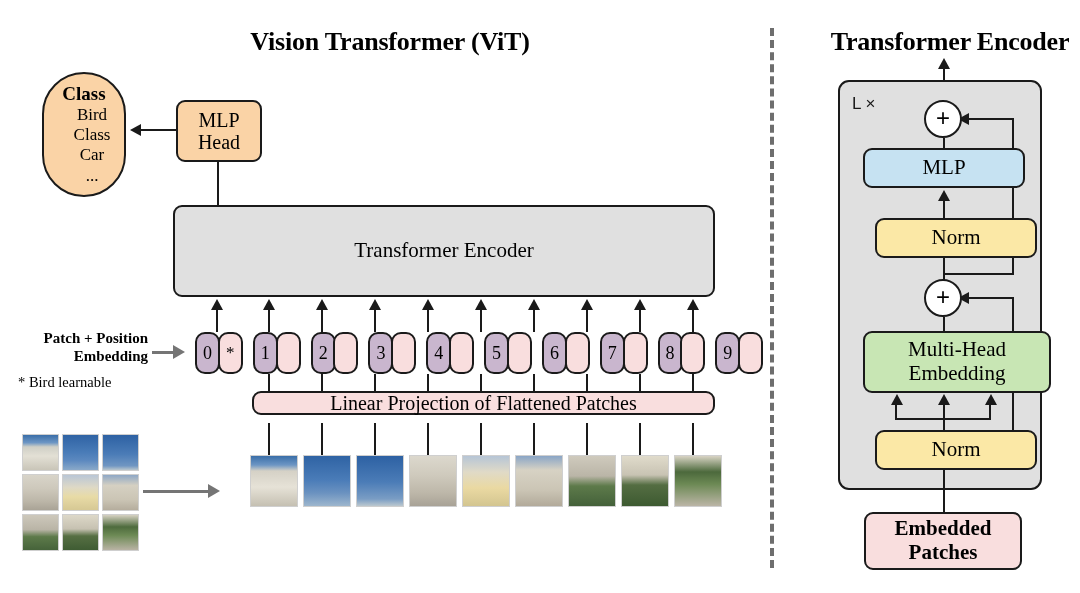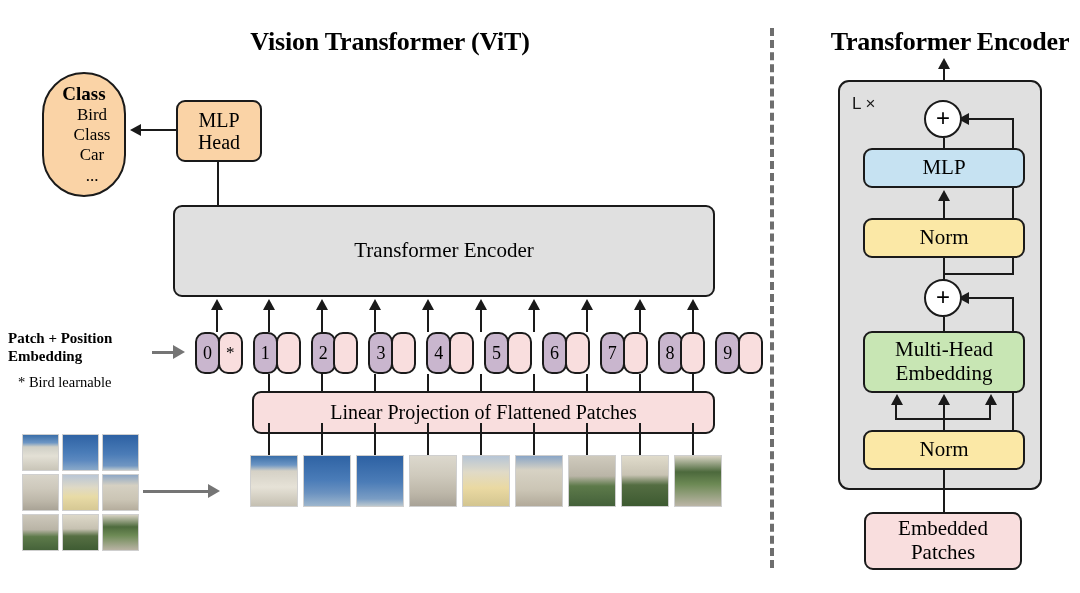--- a/index.html
+++ b/index.html
@@ -38,42 +38,42 @@
     display: flex;
     align-items: center;
     justify-content: center;
     text-align: center;
     line-height: 1.12;
     font-family: "Liberation Serif", serif;
   }
   .box-orange   { background: #fad3a6; }
   .box-gray     { background: #e0e0e0; }
   .box-pink     { background: #f9dede; }
-  .box-yellow   { background: #fbe8a6; }
+  .box-yellow   { background: #fbe8a6; margin-left: 12px; }
   .box-blue     { background: #c6e2f2; }
   .box-green    { background: #c8e6b4; }
 
   .pill {
     border: 2.2px solid #1a1a1a;
     border-radius: 44px;
     background: #fad3a6;
     display: flex;
     flex-direction: column;
     align-items: center;
     justify-content: center;
     line-height: 1.16;
   }
   .pill .cls-head { font-weight: bold; font-size: 19px; }
   .pill .cls-item { font-size: 17px; margin-left: 16px; }
 
   
   .label-bold {
     font-weight: bold;
     font-size: 15px;
-    text-align: left;
+    text-align: right;
     line-height: 1.18;
     white-space: nowrap;
   }
   .label-note {
     font-size: 14.5px;
     line-height: 1.38;
   }
   .mono { font-family: "Liberation Mono", monospace; font-size: 12.5px; }
 
   
@@ -251,21 +251,21 @@
     <div class="abs vline-thin" style="left:321.3px; top:374px; height:18px;"></div>
     <div class="abs vline-thin" style="left:374.3px; top:374px; height:18px;"></div>
     <div class="abs vline-thin" style="left:427.3px; top:374px; height:18px;"></div>
     <div class="abs vline-thin" style="left:480.3px; top:374px; height:18px;"></div>
     <div class="abs vline-thin" style="left:533.3px; top:374px; height:18px;"></div>
     <div class="abs vline-thin" style="left:586.3px; top:374px; height:18px;"></div>
     <div class="abs vline-thin" style="left:639.3px; top:374px; height:18px;"></div>
     <div class="abs vline-thin" style="left:692.3px; top:374px; height:18px;"></div>
   </div>
 
-  <div class="abs box box-pink" style="left:252px; top:391px; width:463px; height:43px; font-size:20px;">
+  <div class="abs box box-pink" style="left:252px; top:391px; width:463px; height:24px; font-size:20px;">
     <span>Linear Projection of Flattened Patches</span>
   </div>
 
   <div class="abs" style="left:0; top:0; width:1080px; height:593px;">
     <div class="abs vline-thin" style="left:268.3px; top:423px; height:32px;"></div>
     <div class="abs vline-thin" style="left:321.3px; top:423px; height:32px;"></div>
     <div class="abs vline-thin" style="left:374.3px; top:423px; height:32px;"></div>
     <div class="abs vline-thin" style="left:427.3px; top:423px; height:32px;"></div>
     <div class="abs vline-thin" style="left:480.3px; top:423px; height:32px;"></div>
     <div class="abs vline-thin" style="left:533.3px; top:423px; height:32px;"></div>
@@ -363,21 +363,21 @@
   <div class="abs hline-thin" style="left:942.8px; top:468px; width:71.4px;"></div>
   <div class="abs hline-thin" style="left:967px; top:297px; width:47px;"></div>
   <div class="abs arrow-left" style="left:958px; top:292px;"></div>
 
   <div class="abs plus" style="left:924px; top:279px; width:38px; height:38px;">
     <span>+</span>
   </div>
 
   <div class="abs vline" style="left:942.8px; top:317px; height:14px;"></div>
 
-  <div class="abs box box-green" style="left:863px; top:331px; width:162px; height:62px; flex-direction:column; font-size:21px;">
+  <div class="abs box box-green" style="left:863px; top:331px; width:188px; height:62px; flex-direction:column; font-size:21px;">
     <div>Multi-Head</div>
     <div>Embedding</div>
   </div>
 
   <div class="abs" style="left:0; top:0; width:1080px; height:593px;">
 
     <div class="abs hline-thin" style="left:895px; top:418px; width:96px;"></div>
 
     <div class="abs vline-thin" style="left:895px; top:404px; height:16px;"></div>
     <div class="abs arrow-up" style="left:890.5px; top:394px;"></div>
@@ -388,18 +388,18 @@
     <div class="abs vline-thin" style="left:989px; top:404px; height:16px;"></div>
     <div class="abs arrow-up" style="left:984.5px; top:394px;"></div>
   </div>
 
   <div class="abs box box-yellow" style="left:863px; top:430px; width:162px; height:40px; font-size:21px;">
     <span>Norm</span>
   </div>
 
   <div class="abs vline" style="left:942.8px; top:470px; height:42px;"></div>
 
-  <div class="abs box box-pink" style="left:864px; top:512px; width:158px; height:58px; flex-direction:column; font-size:21px;">
+  <div class="abs box box-pink" style="left:864px; top:512px; width:158px; height:58px; flex-direction:column; font-size:21px;font-weight:bold;">
     <div>Embedded</div>
     <div>Patches</div>
   </div>
 
 </div>
 
 </body></html>

